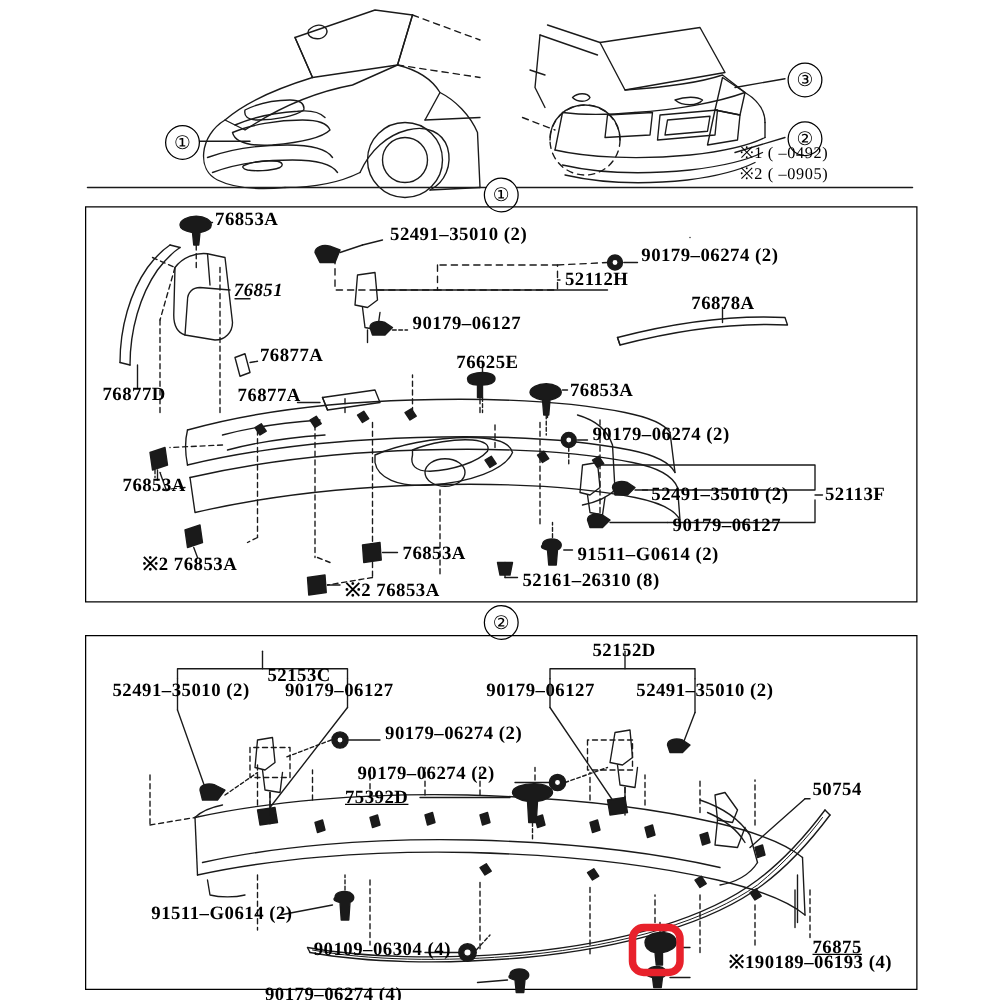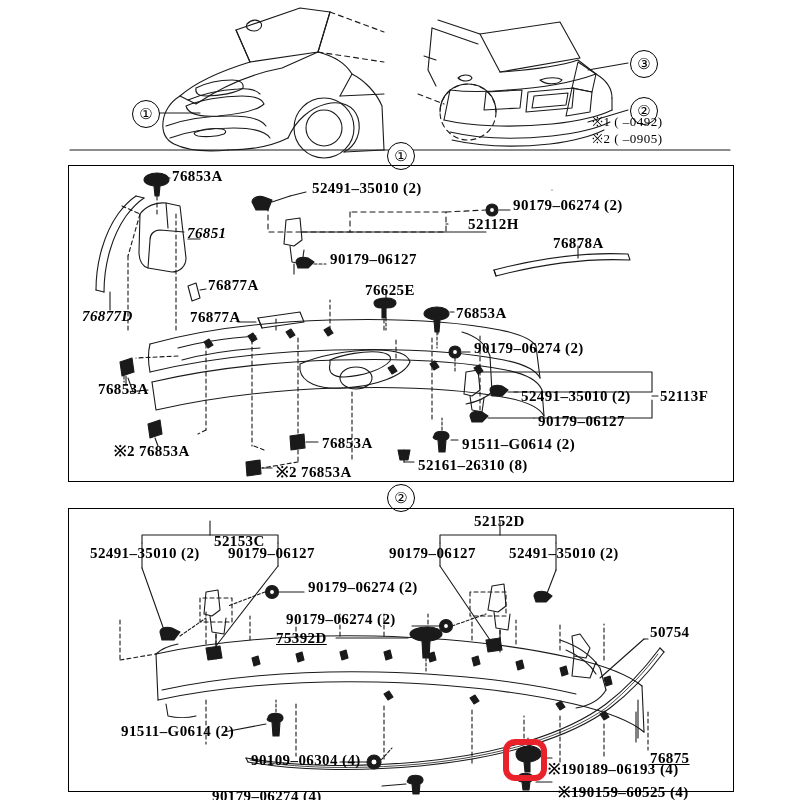--- a/index.html
+++ b/index.html
@@ -297,28 +297,28 @@
       <line x1="200" y1="239" x2="188" y2="239"></line>
       <line x1="110" y1="310" x2="110" y2="292"></line>
       <line x1="133" y1="392" x2="128" y2="378"></line>
       <line x1="552" y1="190" x2="552" y2="190"></line>
     </g>
   </svg>
 
   <div class="lbl" style="left:172px;top:168px;">76853A</div>
   <div class="lbl" style="left:312px;top:180px;">52491–35010 (2)</div>
   <div class="lbl" style="left:513px;top:197px;">90179–06274 (2)</div>
-  <div class="lbl" style="left:452px;top:216px;margin-left:16px;">52112H</div>
+  <div class="lbl" style="left:452px;top:216px;">52112H</div>
   <div class="lbl" style="left:187px;top:225px;font-style:italic;">76851</div>
   <div class="lbl" style="left:553px;top:235px;">76878A</div>
   <div class="lbl" style="left:330px;top:251px;">90179–06127</div>
   <div class="lbl" style="left:208px;top:277px;">76877A</div>
   <div class="lbl" style="left:365px;top:282px;">76625E</div>
   <div class="lbl" style="left:456px;top:305px;">76853A</div>
-  <div class="lbl" style="left:82px;top:308px;font-style:italic;">76877D</div>
+  <div class="lbl" style="left:82px;top:308px;">76877D</div>
   <div class="lbl" style="left:190px;top:309px;">76877A</div>
   <div class="lbl" style="left:474px;top:340px;">90179–06274 (2)</div>
   <div class="lbl" style="left:98px;top:381px;">76853A</div>
   <div class="lbl" style="left:521px;top:388px;">52491–35010 (2)</div>
   <div class="lbl" style="left:660px;top:388px;">52113F</div>
   <div class="lbl" style="left:538px;top:413px;">90179–06127</div>
   <div class="lbl" style="left:322px;top:435px;">76853A</div>
   <div class="lbl" style="left:462px;top:436px;">91511–G0614 (2)</div>
   <div class="lbl" style="left:114px;top:440px;">※2 76853A</div>
   <div class="lbl" style="left:276px;top:461px;">※2 76853A</div>
@@ -494,16 +494,15 @@
   <div class="lbl" style="left:389px;top:545px;">90179–06127</div>
   <div class="lbl" style="left:509px;top:545px;">52491–35010 (2)</div>
   <div class="lbl" style="left:308px;top:579px;">90179–06274 (2)</div>
   <div class="lbl" style="left:286px;top:611px;">90179–06274 (2)</div>
   <div class="lbl" style="left:276px;top:630px;text-decoration:underline;">75392D</div>
   <div class="lbl" style="left:650px;top:624px;">50754</div>
   <div class="lbl" style="left:121px;top:723px;">91511–G0614 (2)</div>
   <div class="lbl" style="left:212px;top:788px;text-decoration:underline;">90179–06274 (4)</div>
   <div class="lbl" style="left:251px;top:752px;">90109–06304 (4)</div>
   <div class="lbl" style="left:650px;top:750px;text-decoration:underline;">76875</div>
-  <div class="lbl" style="left:548px;top:758px;">※190189–06193 (4)</div>
-  <div class="lbl" style="left:558px;top:781px;">※190159–60525 (4)</div>
+  <div class="lbl" style="left:583px;top:758px;">※190189–06193 (4)</div>
 
 </div>
 
 </body></html>

